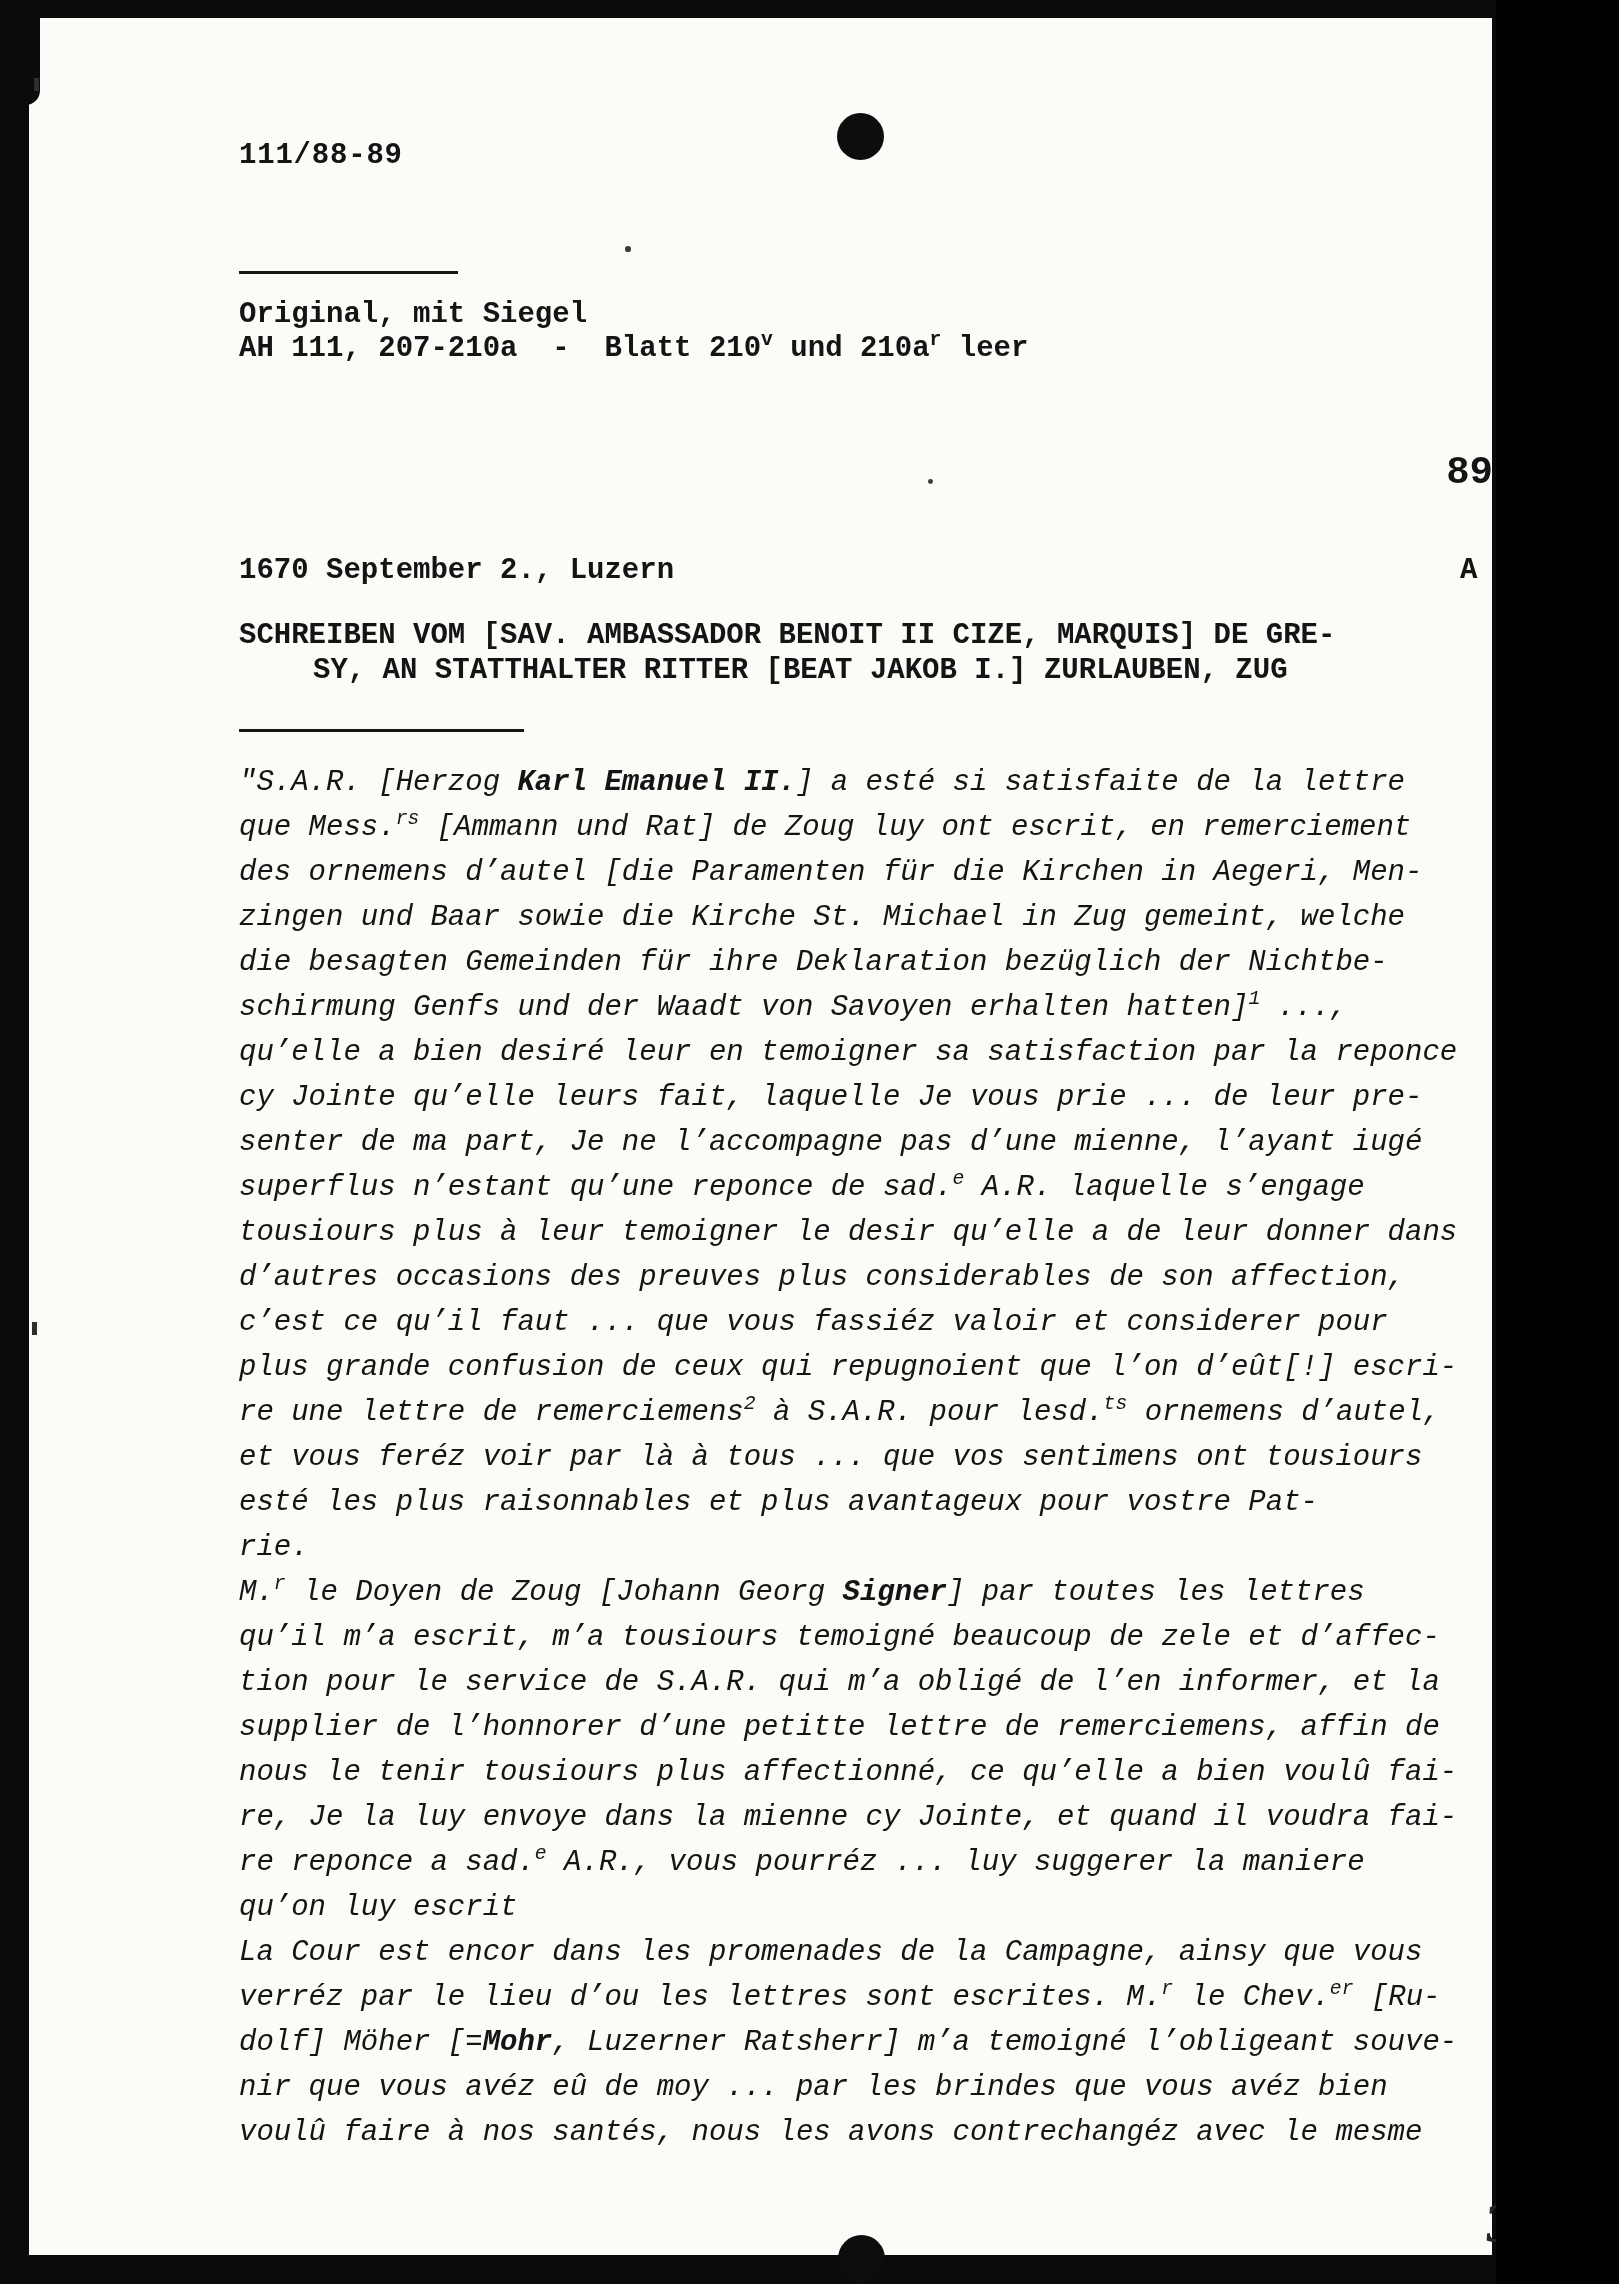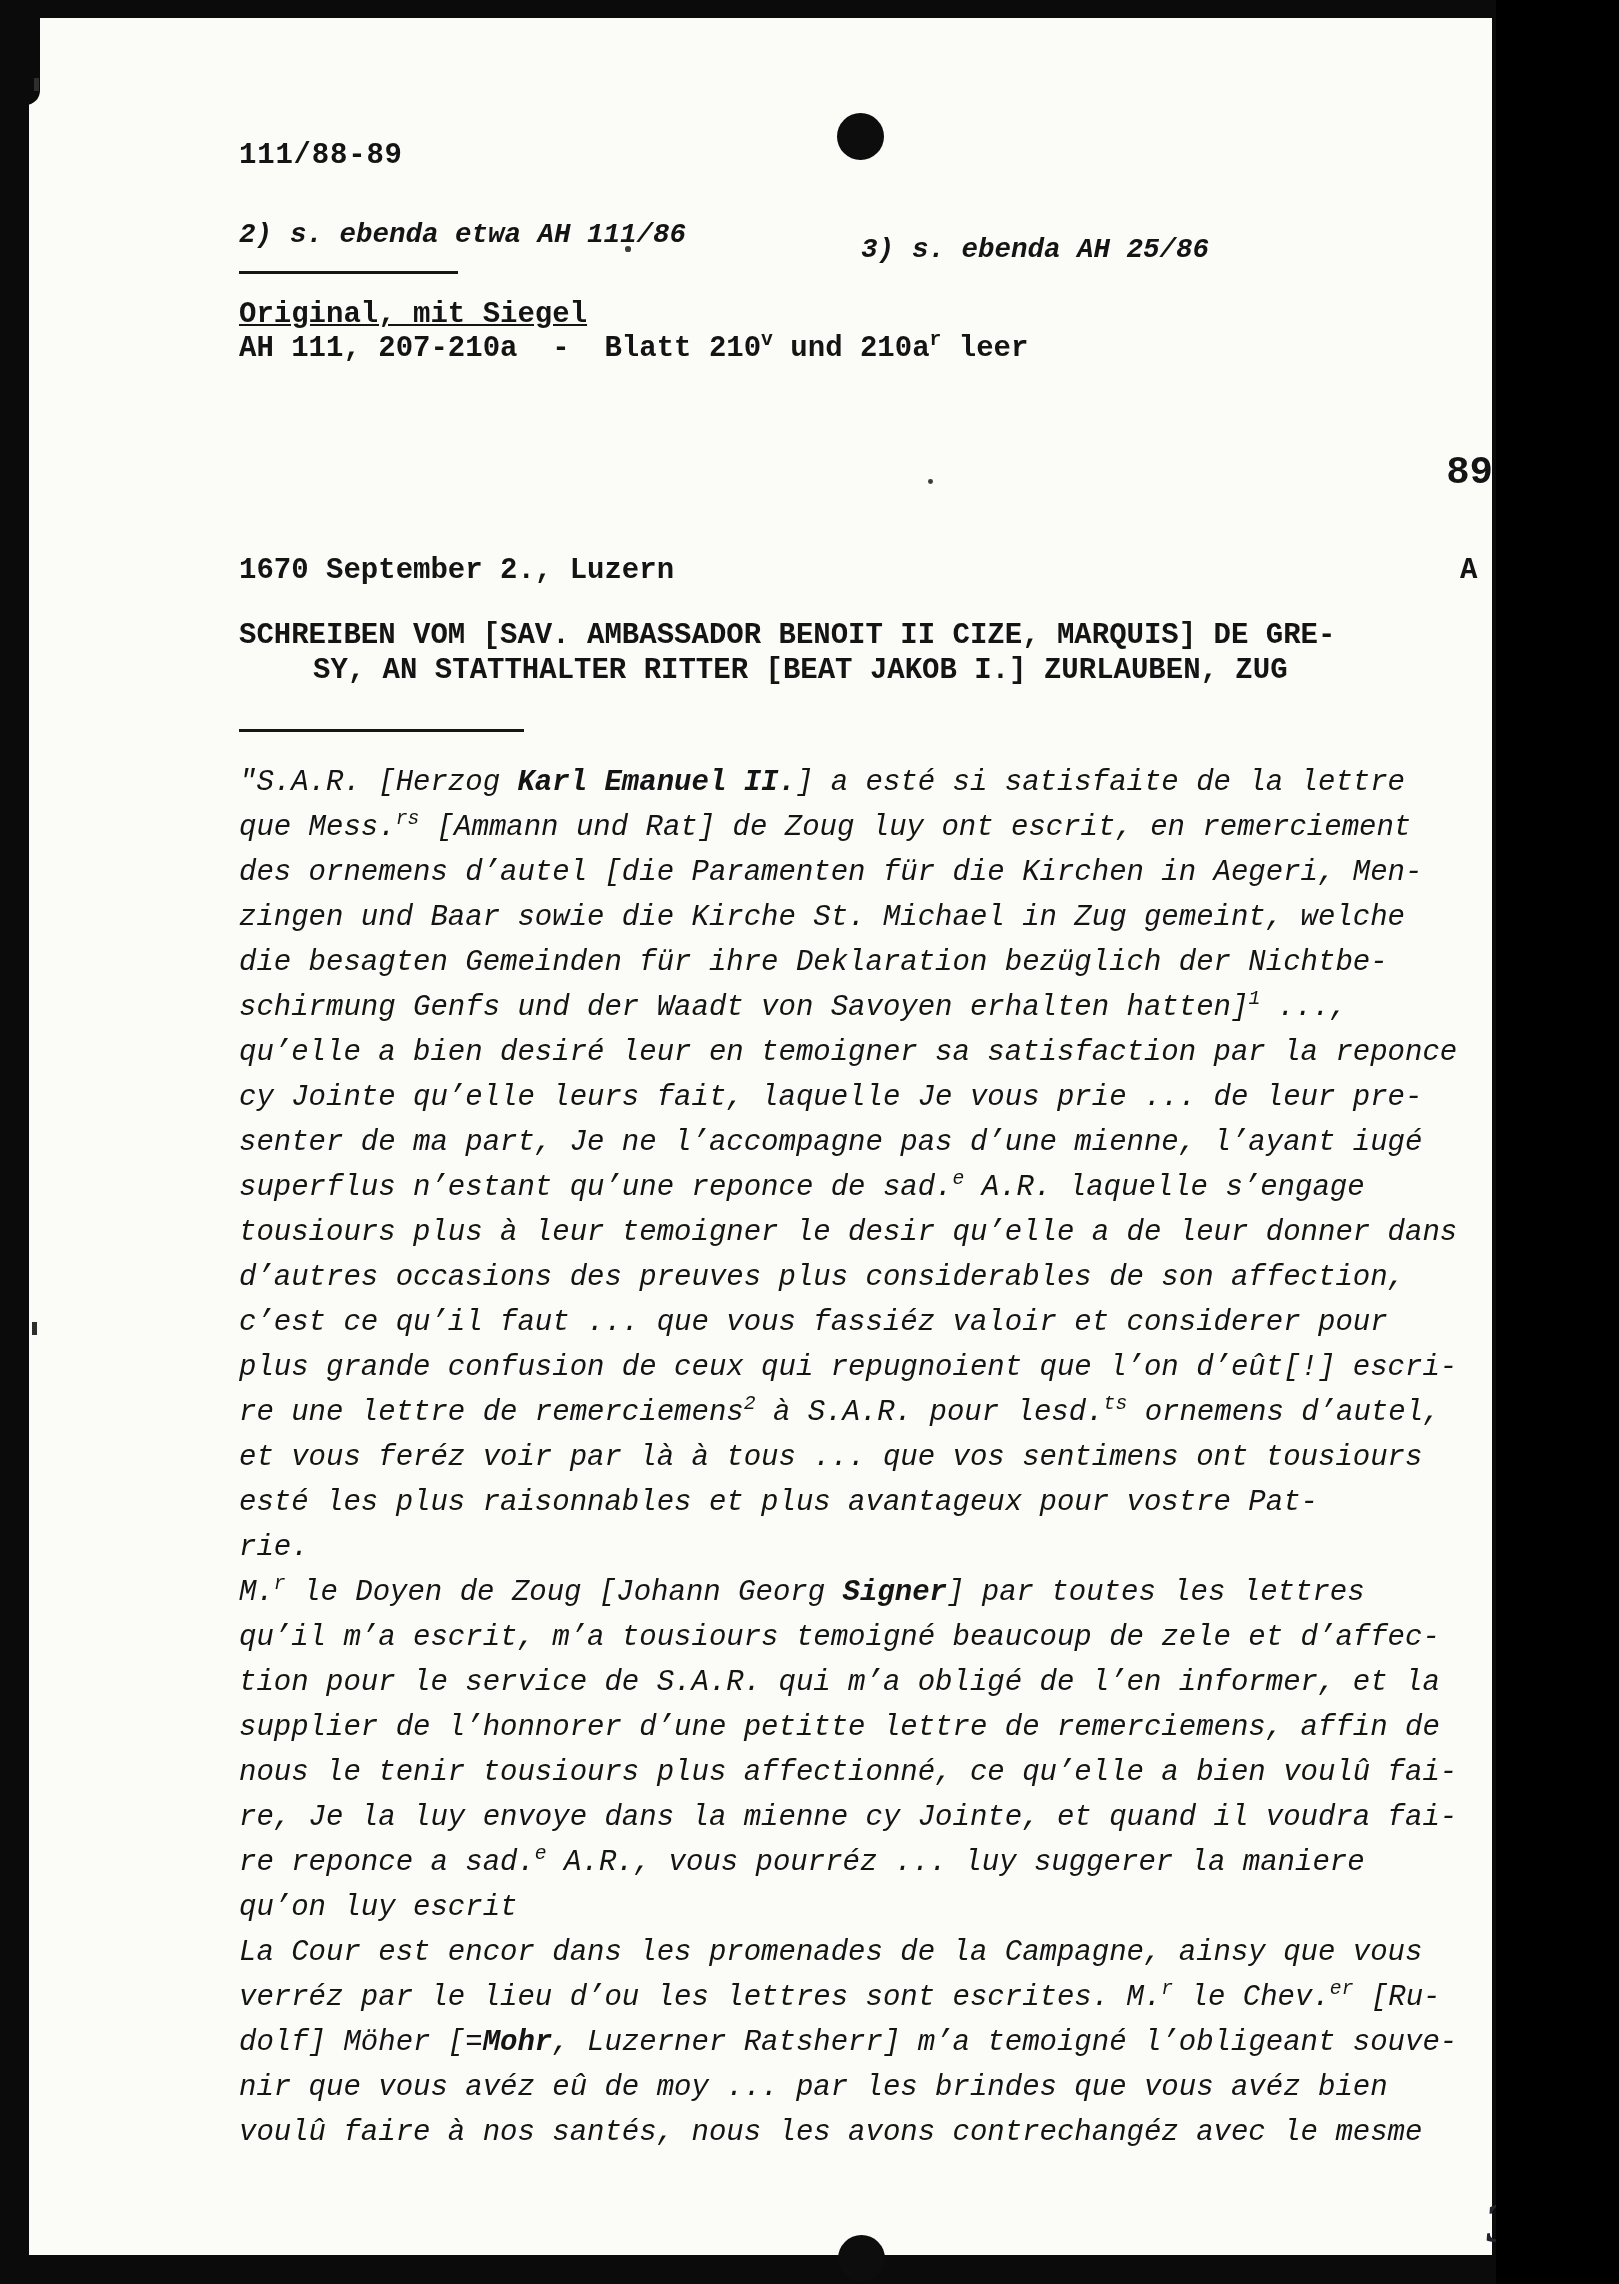--- a/index.html
+++ b/index.html
@@ -29,21 +29,21 @@
   .txt { position:absolute; white-space:pre; line-height:1.2; }
   .ref        { left:239px; top:139px;  font-size:29px; font-weight:bold; letter-spacing:0.8px; }
   .fn-row     { left:0; top:202px; width:1620px; height:36px; }
   .fn         { position:absolute; font-size:27.5px; font-style:italic; font-weight:bold; }
   .fn-2       { left:239px; }
   .fn-3       { left:861px; }
   .fn-gap     { display:inline-block; width:18px; }
   .rule       { position:absolute; background:#161616; height:3.2px; }
   .rule-1     { left:239px; top:271px; width:219px; }
   .rule-2     { left:239px; top:729px; width:285px; }
-  .orig-note  { left:239px; top:298px; font-size:29px; font-weight:bold;text-decoration:underline; }
+  .orig-note  { left:239px; top:298px; font-size:29px; font-weight:bold; }
   .arch-ref   { left:239px; top:332px; font-size:29px; font-weight:bold; }
   .entry-no   { left:239px; top:450px; width:1254px; text-align:right; font-size:39px; font-weight:bold; }
   .dateline   { left:239px; top:554px; font-size:29px; font-weight:bold; }
   .siglum     { left:1460px; top:554px; font-size:29px; font-weight:bold; }
   .title-1    { left:239px; top:619px; font-size:29px; font-weight:bold; }
   .title-2    { left:313px; top:654px; font-size:29px; font-weight:bold; }
   .body-block { left:239px; top:760px; width:1280px; font-size:29px; font-style:italic; }
   .tline      { white-space:pre; height:45px; line-height:45px; }
   .tline .b   { font-weight:bold;margin-top:28px; }
   sup { font-size:0.68em; position:relative; top:-0.55em; vertical-align:baseline; line-height:0; }
@@ -76,24 +76,20 @@
   <div class="punch punch-top"></div>
   <div class="punch punch-bottom"></div>
 
   <div class="artifact artifact-1"></div>
   <div class="artifact artifact-2"></div>
   <div class="speck speck-1"></div>
   <div class="speck speck-2"></div>
 
   <div class="txt ref">111/88-89</div>
 
-  <div class="txt fn-row">
-    <span class="fn fn-2"><span>2)</span><span class="fn-gap"></span><span>s. ebenda etwa AH 111/86</span></span>
-    <span class="fn fn-3"><span>3)</span><span class="fn-gap"></span><span>s. ebenda AH 25/86</span></span>
-  </div>
 
   <div class="rule rule-1"></div>
 
   <div class="txt orig-note">Original, mit Siegel</div>
   <div class="txt arch-ref"><span>AH 111, 207-210a  -  Blatt 210</span><sup>v</sup><span> und 210a</span><sup>r</sup><span> leer</span></div>
 
   <div class="txt entry-no">89</div>
 
   <div class="txt dateline">1670 September 2., Luzern</div>
   <div class="txt siglum">A</div>

